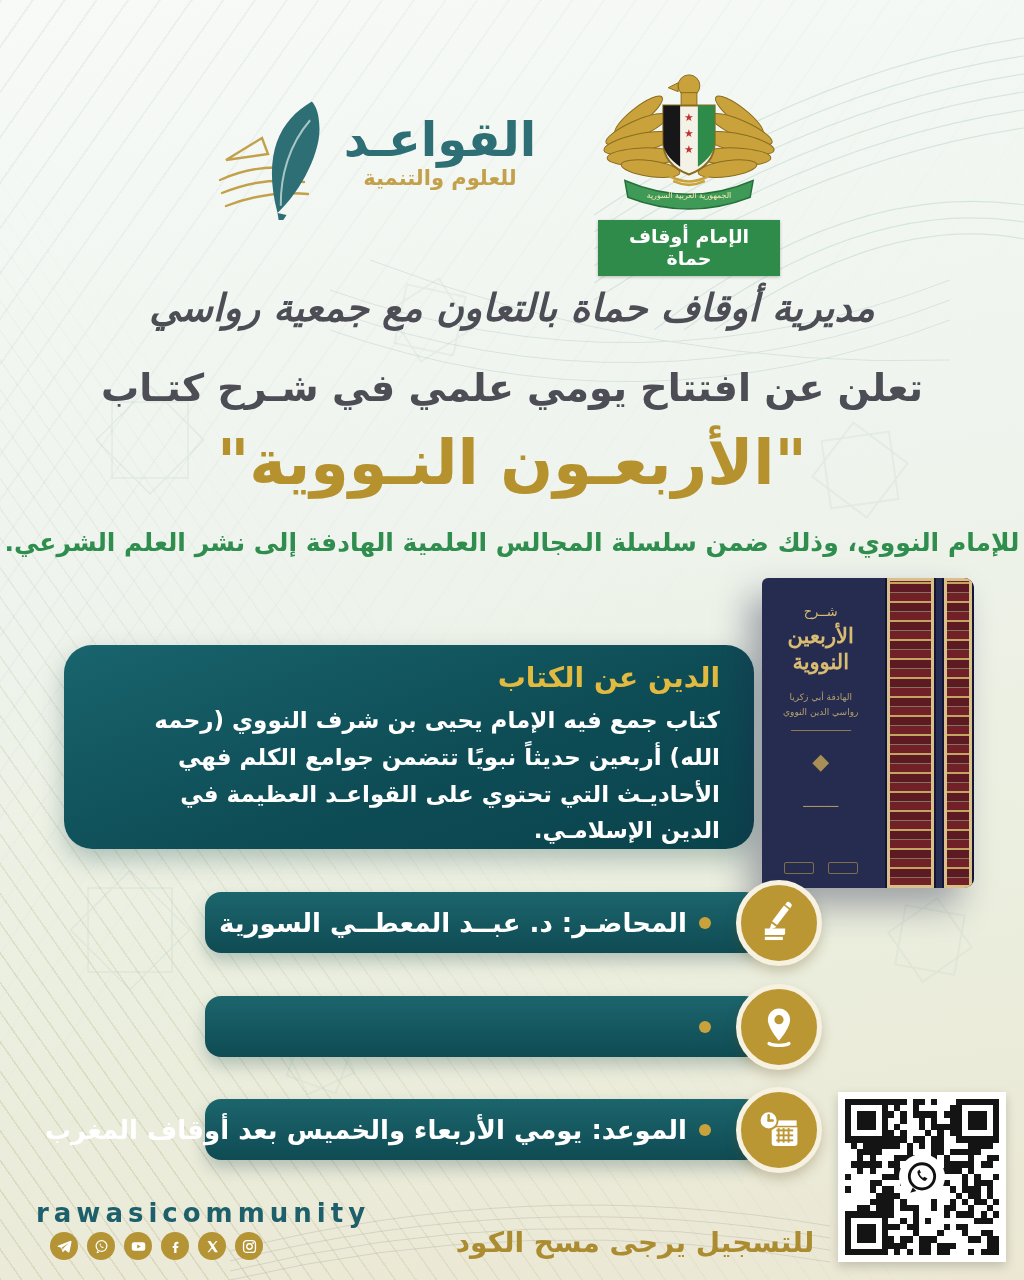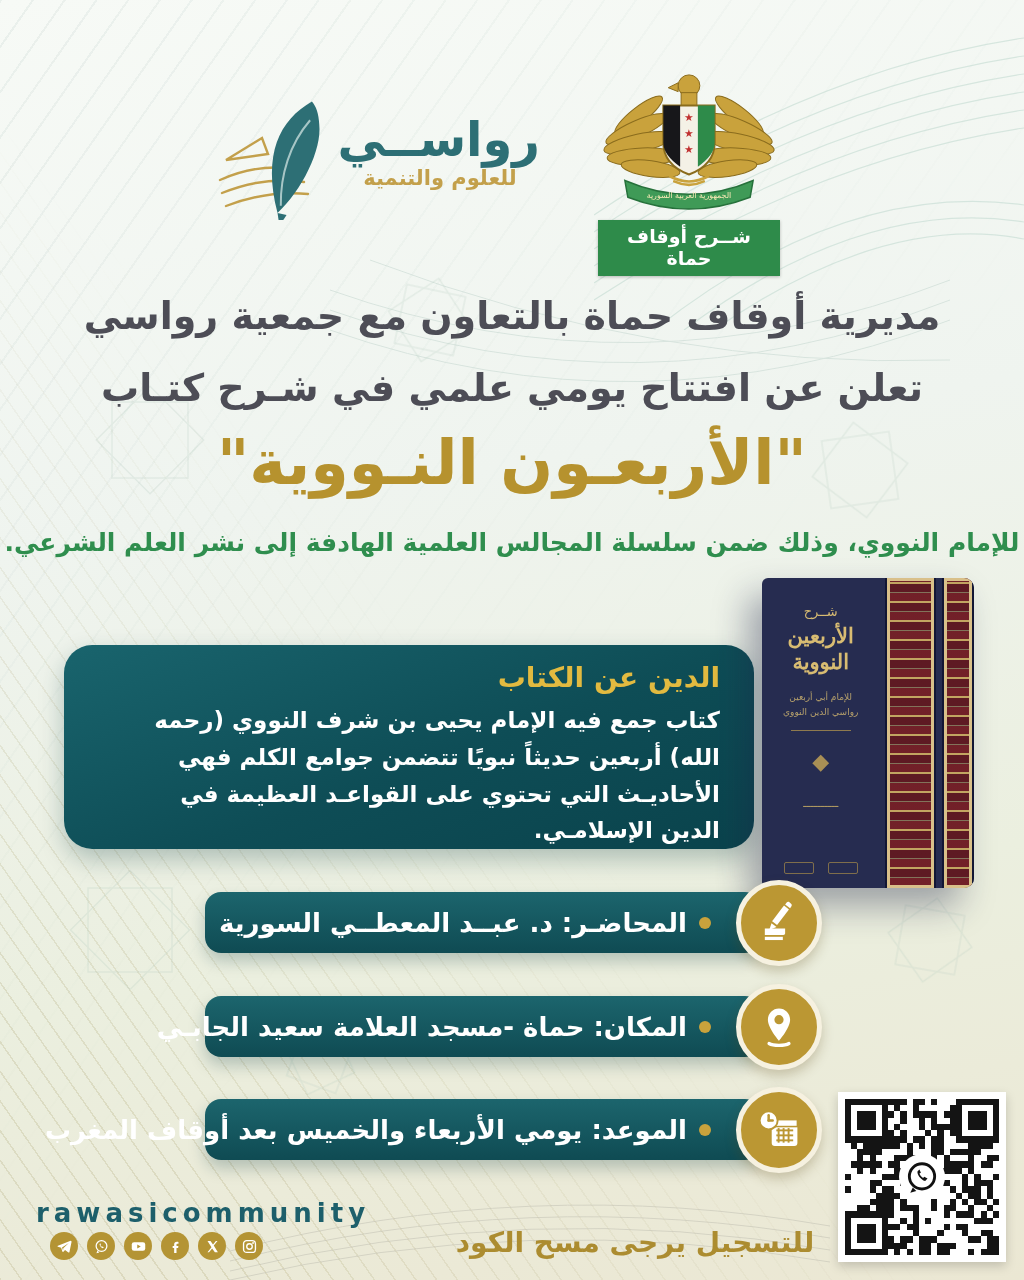--- a/index.html
+++ b/index.html
@@ -31,21 +31,21 @@
   .logo-name{ font-size:48px; font-weight:bold; color:#2d6f75; line-height:1.05; }
   .logo-tagline{ font-size:21px; font-weight:bold; color:#c3a04b; margin-top:2px; }
 
   .emblem-block{ left:598px; top:66px; width:182px; text-align:center; }
   .emblem-badge{ display:inline-block; margin-top:2px; background:#2e8b4a; color:#ffffff;
     font-size:19px; font-weight:bold; padding:5px 14px 7px; letter-spacing:.5px;
     box-shadow:0 1px 3px rgba(0,0,0,.25); }
 
   
   .headline{ font-size:38px; font-weight:bold; color:#4d4d56; }
-  .headline1{ top:294px; }
+  .headline1{ top:286px;font-style:italic; }
   .headline2{ top:366px; }
   .book-title{ top:426px; font-size:62px; font-weight:bold; color:#b6922e; }
   .subtitle{ top:528px; font-size:25px; font-weight:bold; color:#2f8e4e; }
 
   
   .about-box{ left:64px; top:645px; width:690px; height:204px; border-radius:28px;
     background:linear-gradient(160deg,#19646d 0%, #0e4d56 55%, #0a434c 100%);
     box-shadow:0 10px 24px rgba(10,60,66,.28);
     padding:16px 34px 14px 90px; direction:rtl; text-align:right; }
   .about-heading{ color:#e2ba40; font-size:28px; font-weight:bold; margin-bottom:8px; }
@@ -183,21 +183,21 @@
         <path d="M10 97 Q 52 80 92 86"></path>
         <path d="M14 110 Q 56 94 96 98"></path>
       </g>
       <g transform="rotate(24 80 60)">
         <path d="M76 2 C 54 32 52 70 90 118 C 103 88 105 42 92 20 C 87 10 82 5 76 2 Z" fill="#2d6f75"></path>
         <path d="M82 20 C 73 50 77 82 90 110" stroke="#dcebe8" stroke-width="2" fill="none" opacity=".7"></path>
         <path d="M90 118 l7 11 2 -13 Z" fill="#2d6f75"></path>
       </g>
     </svg>
     <div class="logo-text">
-      <div class="logo-name" dir="rtl">رواســي</div>
+      <div class="logo-name" dir="rtl">القواعـد</div>
       <div class="logo-tagline" dir="rtl">للعلوم والتنمية</div>
     </div>
   </div>
 
   <div class="abs emblem-block">
     <svg width="182" height="148" viewBox="0 0 182 150">
       <g fill="#c9a23c" stroke="#8a6c1d" stroke-width="1">
         <ellipse cx="40" cy="50" rx="30" ry="8" transform="rotate(-38 40 50)"></ellipse>
         <ellipse cx="38" cy="64" rx="34" ry="8.5" transform="rotate(-24 38 64)"></ellipse>
         <ellipse cx="40" cy="78" rx="36" ry="9" transform="rotate(-12 40 78)"></ellipse>
@@ -220,39 +220,39 @@
           <text x="91" y="72">★</text>
           <text x="91" y="88">★</text>
       </g>
       <g stroke="#c9a23c" stroke-width="2.6" fill="none" stroke-linecap="round">
         <path d="M72 112 q19 10 38 0"></path>
           <path d="M76 117 q15 7 30 0"></path>
       </g>
       <path d="M26 116 q65 28 130 0 l-3 17 q-62 24 -124 0 z" fill="#3f9a57" stroke="#26713b" stroke-width="1.5"></path>
       <text x="91" y="134" font-size="8" fill="#f7e9b5" text-anchor="middle">الجمهورية العربية السورية</text>
     </svg>
-    <div><span class="emblem-badge" dir="rtl">شــرح أوقاف حماة</span></div>
+    <div><span class="emblem-badge" dir="rtl">الإمام أوقاف حماة</span></div>
   </div>
 
   <div class="abs center-text headline headline1" dir="rtl">مديرية أوقاف حماة بالتعاون مع جمعية رواسي</div>
   <div class="abs center-text headline headline2" dir="rtl">تعلن عن افتتاح يومي علمي في شـرح كتـاب</div>
   <div class="abs center-text book-title" dir="rtl">"الأربعـون النـووية"</div>
   <div class="abs center-text subtitle" dir="rtl">للإمام النووي، وذلك ضمن سلسلة المجالس العلمية الهادفة إلى نشر العلم الشرعي.</div>
 
   <div class="abs about-box">
     <div class="about-heading">الدين عن الكتاب</div>
     <div class="about-body">كتاب جمع فيه الإمام يحيى بن شرف النووي (رحمه الله) أربعين حديثاً نبويًا تتضمن جوامع الكلم فهي الأحاديـث التي تحتوي على القواعـد العظيمة في الدين الإسلامـي.</div>
   </div>
 
   <div class="abs book">
     <div class="book-cover" dir="rtl">
       <div class="cover-top">شــرح</div>
       <div class="cover-main">الأربعين النووية</div>
       <div class="cover-author">
-        <div>للإمام أبي أربعين</div>
+        <div>الهادفة أبي زكريا</div>
         <div>رواسي الدين النووي</div>
       </div>
       <div class="cover-divider"></div>
       <div class="cover-ornament">◆</div>
       <div class="cover-calligraphy">ــــــــــ</div>
       <div class="cover-publishers">
         <div class="pub-mark"></div>
           <div class="pub-mark"></div>
       </div>
     </div>
@@ -271,21 +271,20 @@
         <path d="M8.1 12.1 l2.6 2 -3.8 1.5 z"></path>
         <path d="M17.8 4.3 l-2.6 -2 .8 -1 c.3 -.4 .9 -.5 1.3 -.2 l1 .8 c.4 .3 .5 .9 .2 1.3 z"></path>
         <path d="M4.6 14.9 h10.6 v2.4 c0 .5 -.4 .9 -.9 .9 H4.6 z"></path>
         <path d="M4.6 19.2 h9.4 v1.7 H4.6 z"></path>
       </g>
     </svg>
   </div>
 
   <div class="abs pill pill-2">
     <span class="pill-bullet"></span>
-    <span class="pill-label">المكان: حماة -مسجد العلامة سعيد الجابـي</span>
   </div>
   <div class="abs pill-icon icon-2">
     <svg width="46" height="46" viewBox="0 0 24 24">
       <path d="M12 2.4 c-3.2 0 -5.8 2.6 -5.8 5.8 0 4.3 5.8 11 5.8 11 s5.8 -6.7 5.8 -11 c0 -3.2 -2.6 -5.8 -5.8 -5.8 z m0 8.2 a2.4 2.4 0 1 1 0 -4.8 a2.4 2.4 0 0 1 0 4.8 z" fill="#ffffff"></path>
       <path d="M6.8 20.6 c2.2 1.3 8.2 1.3 10.4 0" stroke="#ffffff" stroke-width="1.7" fill="none" stroke-linecap="round"></path>
     </svg>
   </div>
 
   <div class="abs pill pill-3">
     <span class="pill-bullet"></span>

